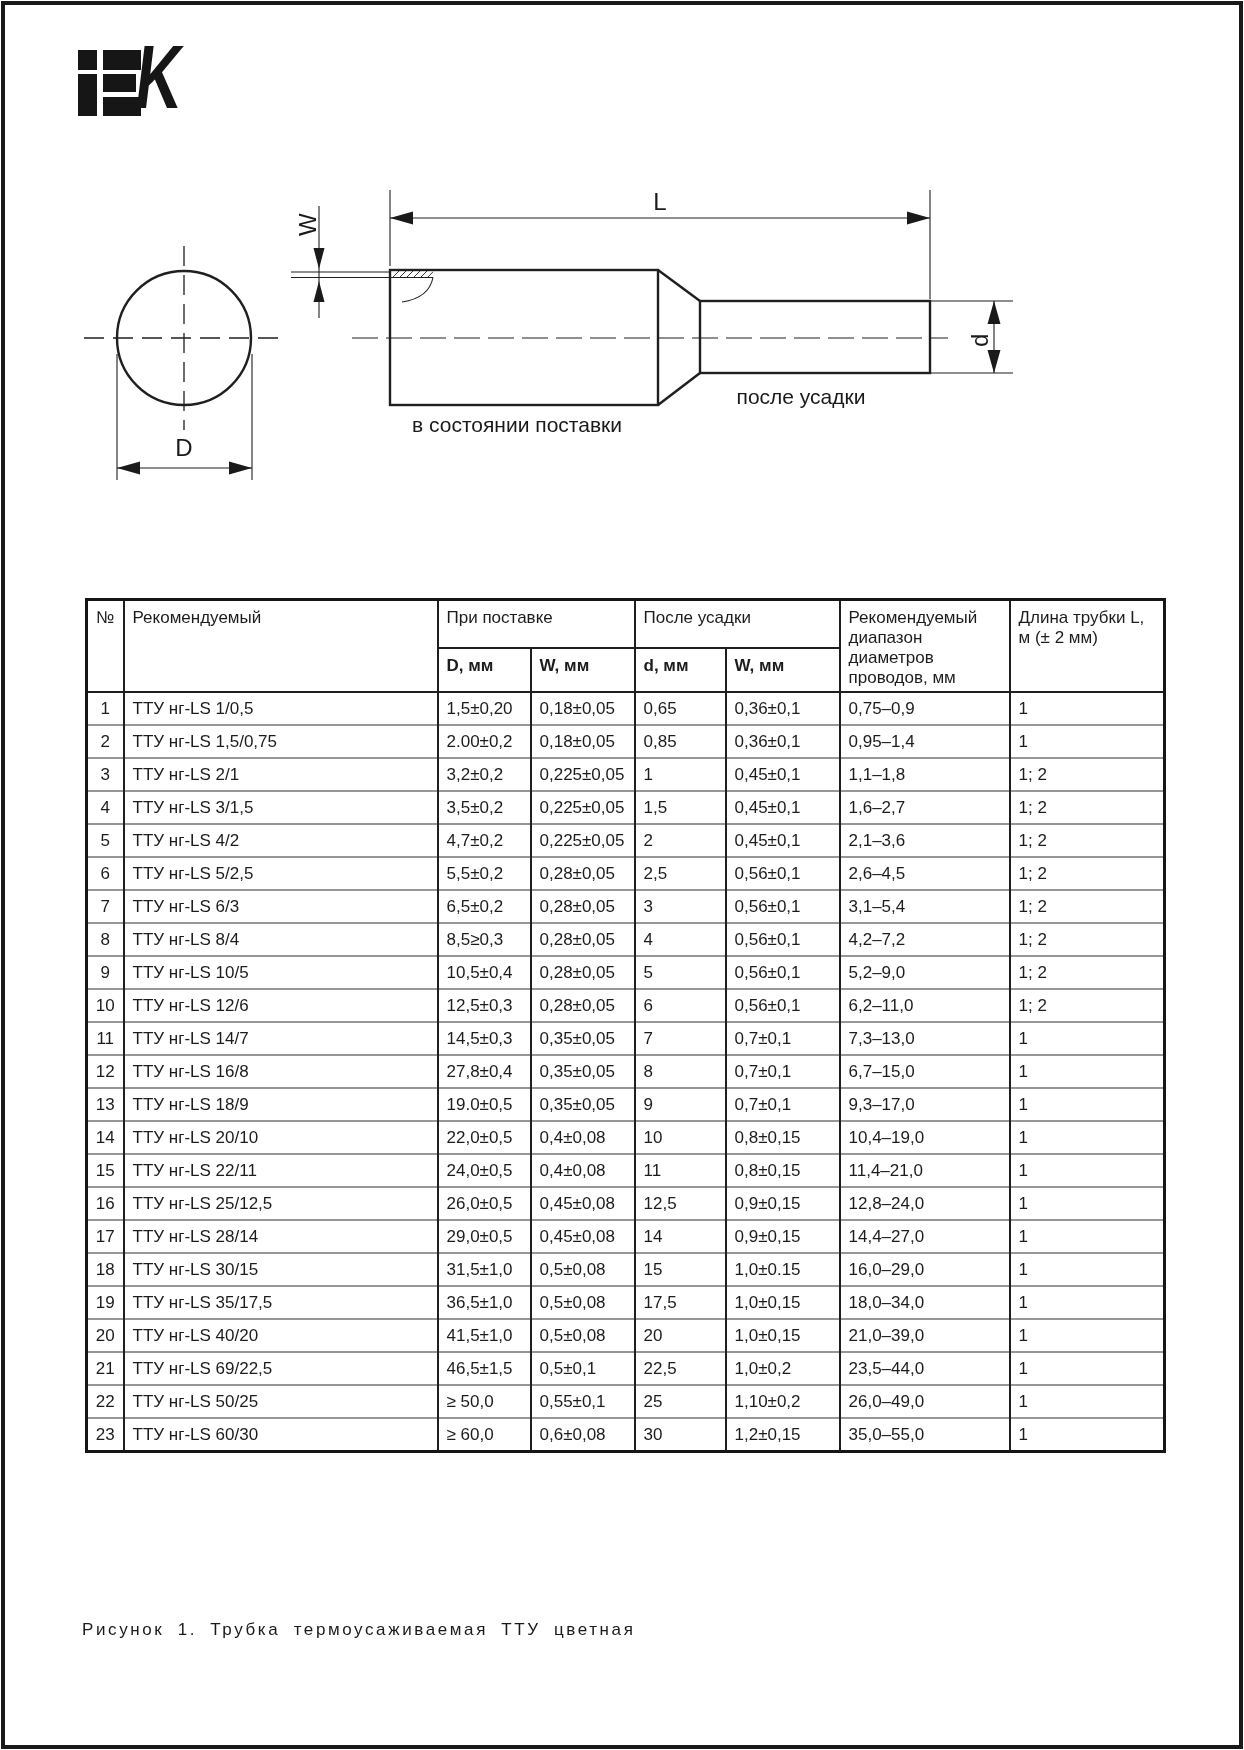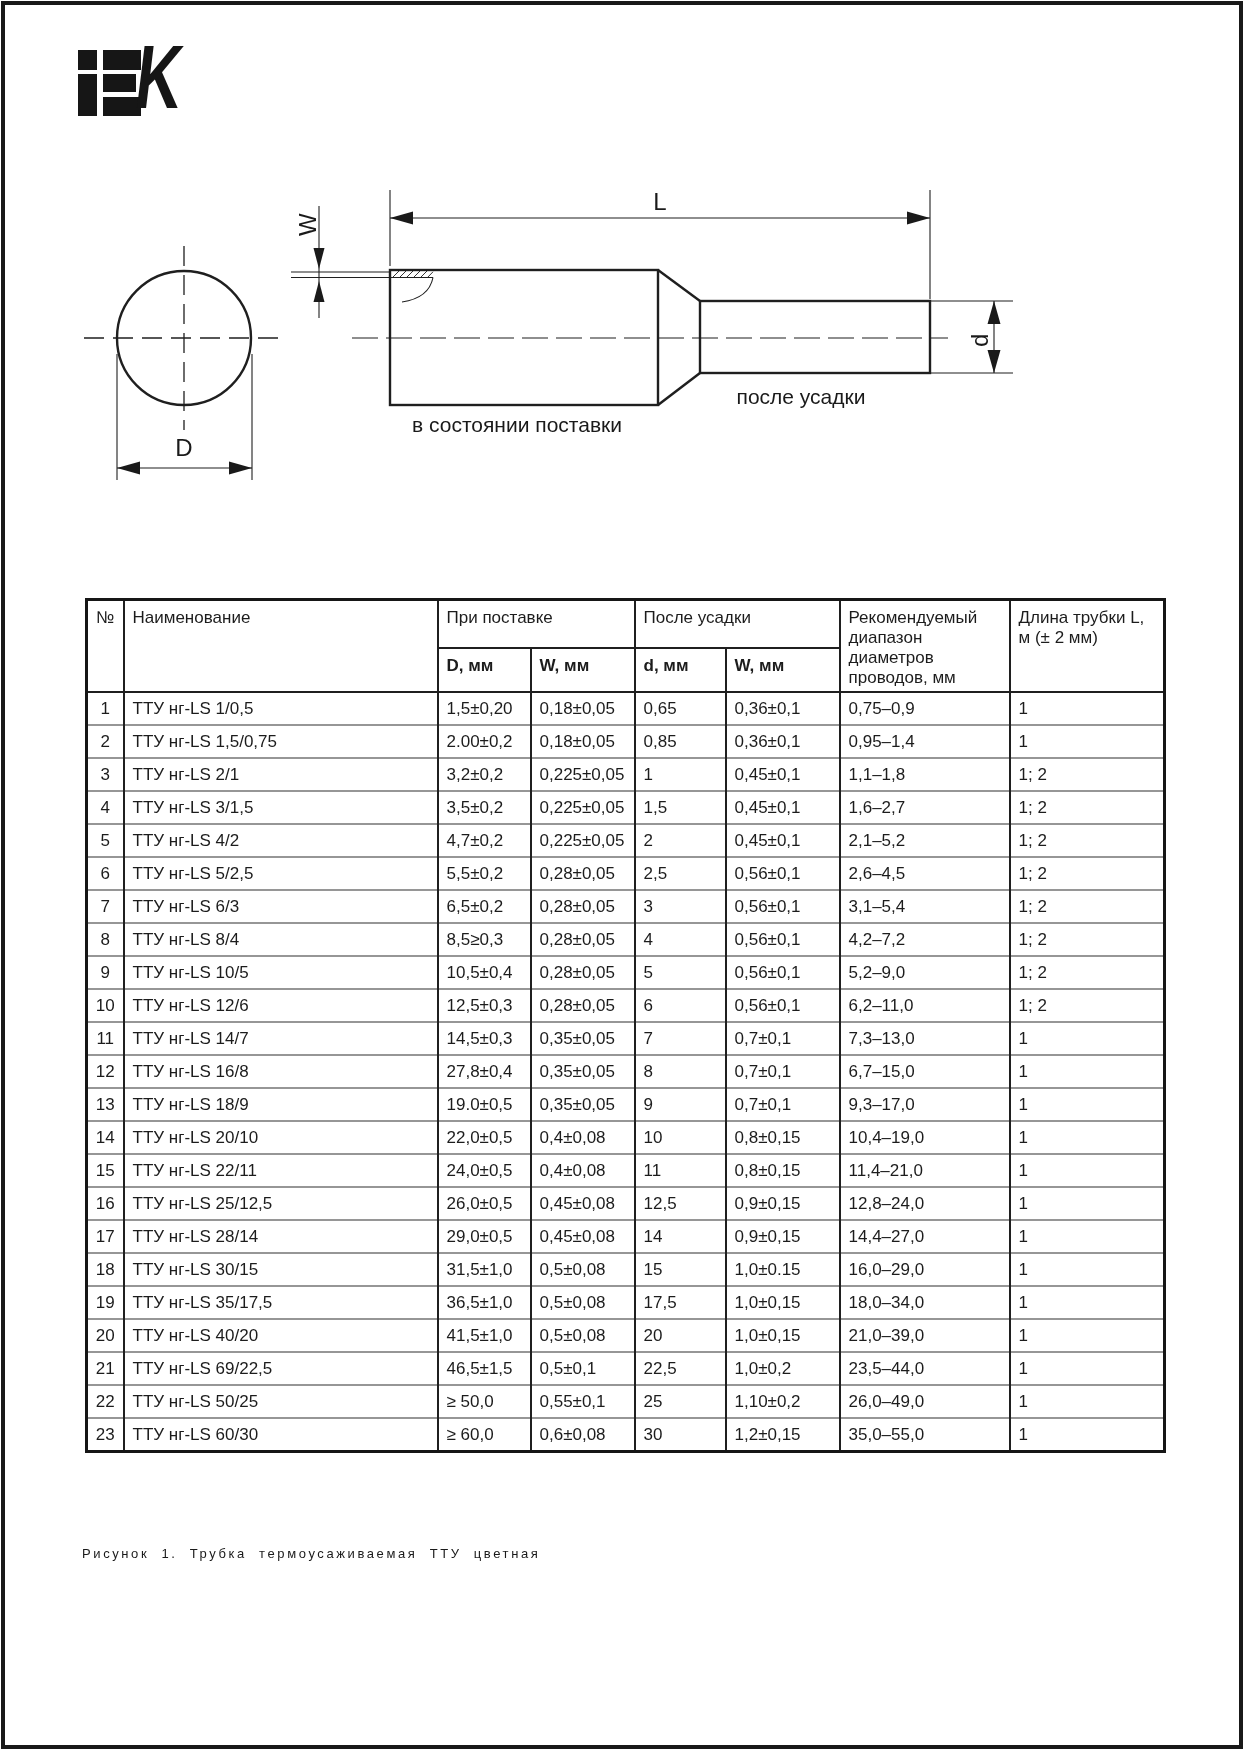--- a/index.html
+++ b/index.html
@@ -50,21 +50,21 @@
   .spec-table tbody tr:first-child{border-top:2px solid #1a1a1a;}
   .spec-table tbody td{height:31px;vertical-align:middle;}
   .spec-table td.c-num{text-align:center;padding:0 2px;}
   
   .col-num{width:37px;}   .col-name{width:314px;}
   .col-D{width:93px;}     .col-W1{width:104px;}
   .col-d{width:91px;}     .col-W2{width:114px;}
   .col-range{width:170px;}.col-len{width:155px;}
   
   .figure-caption{
-    position:absolute;left:82px;top:1546px;font-size:13px;color:#1a1a1a;
+    position:absolute;left:82px;top:1620px;font-size:17px;color:#1a1a1a;
     letter-spacing:2.6px;word-spacing:6px;
   }
 </style>
 </head>
 <body>
 
 <div class="page-frame"></div>
 
 <div class="logo">
   <div class="blk i-dot"></div>
@@ -138,21 +138,21 @@
       <col class="col-D">
       <col class="col-W1">
     <col class="col-d">
       <col class="col-W2">
       <col class="col-range">
       <col class="col-len">
   </colgroup>
   <thead>
     <tr class="group-row">
       <th rowspan="2">№</th>
-      <th rowspan="2">Наименование</th>
+      <th rowspan="2">Рекомендуемый</th>
       <th colspan="2">При поставке</th>
       <th colspan="2">После усадки</th>
       <th rowspan="2">Рекомендуемый диапазон диаметров проводов, мм</th>
       <th rowspan="2">Длина трубки L, м (± 2 мм)</th>
     </tr>
     <tr class="sub-row">
       <th>D, мм</th>
       <th>W, мм</th>
       <th>d, мм</th>
       <th>W, мм</th>
@@ -199,21 +199,21 @@
     <td>1,6–2,7</td>
     <td>1; 2</td>
   </tr>
       <tr>
     <td class="c-num">5</td>
     <td>ТТУ нг-LS 4/2</td>
     <td>4,7±0,2</td>
     <td>0,225±0,05</td>
     <td>2</td>
     <td>0,45±0,1</td>
-    <td>2,1–5,2</td>
+    <td>2,1–3,6</td>
     <td>1; 2</td>
   </tr>
       <tr>
     <td class="c-num">6</td>
     <td>ТТУ нг-LS 5/2,5</td>
     <td>5,5±0,2</td>
     <td>0,28±0,05</td>
     <td>2,5</td>
     <td>0,56±0,1</td>
     <td>2,6–4,5</td>

